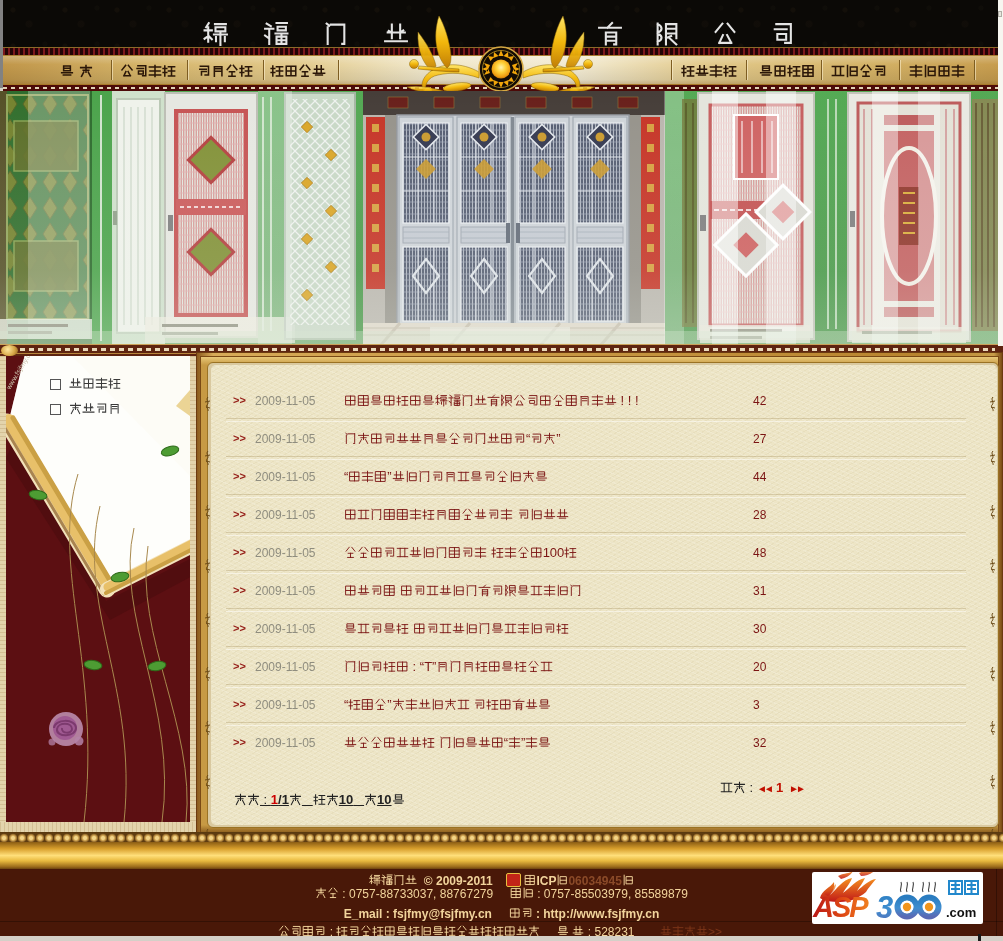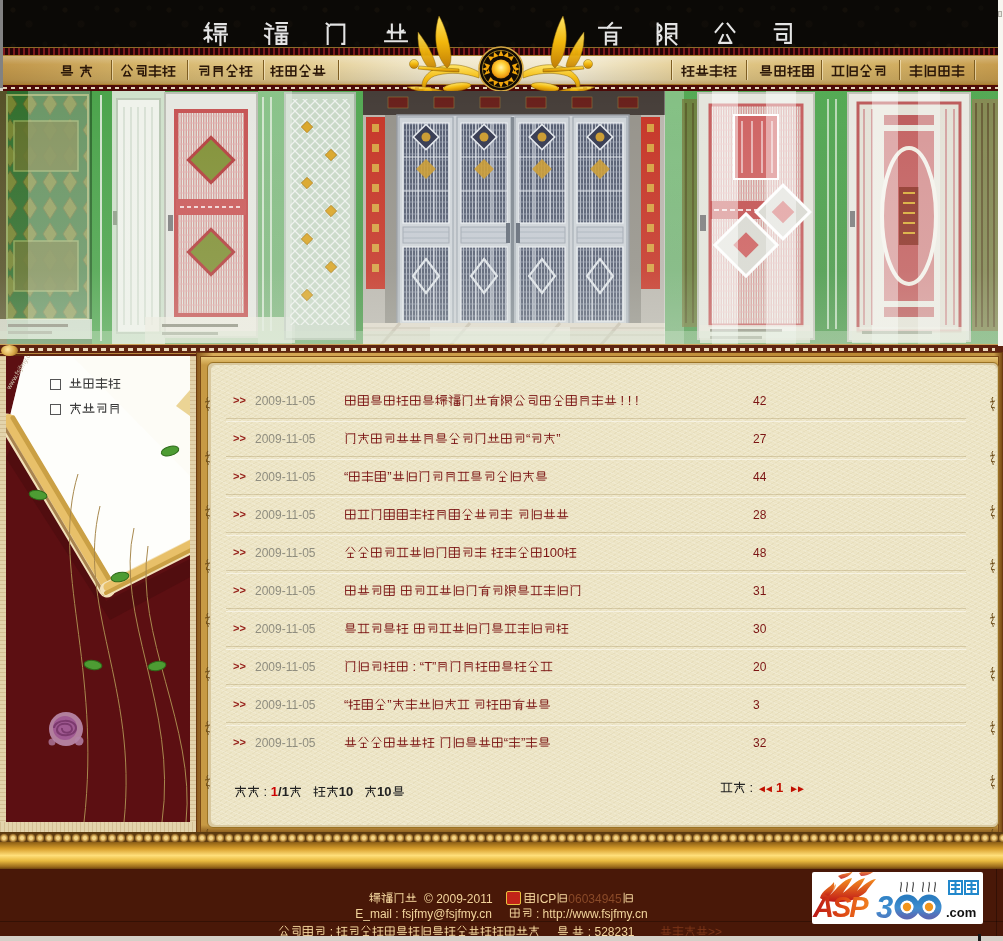--- a/index.html
+++ b/index.html
@@ -895,21 +895,21 @@
           <use href="#g1"></use>
         </svg>”<svg class="cj" viewBox="0 0 100 100">
           <use href="#g1"></use>
         </svg><svg class="cj" viewBox="0 0 100 100">
           <use href="#g11"></use>
         </svg></span>
 <span class="ncount">32</span>
 </div>
 
 <div class="abs" style="left:212px;top:780px;width:779px;height:16px;font-size:13px;color:#222;white-space:nowrap;">
-<span class="abs" style="left:22px;top:4px;"><svg class="cj" viewBox="0 0 100 100">
+<span class="abs" style="left:22px;top:12px;text-decoration:underline;"><svg class="cj" viewBox="0 0 100 100">
           <use href="#g4"></use>
         </svg><svg class="cj" viewBox="0 0 100 100">
           <use href="#g4"></use>
         </svg> : <b><span style="color:#c00">1</span>/1<svg class="cj" viewBox="0 0 100 100">
             <use href="#g4"></use>
           </svg></b>&nbsp;&nbsp; <svg class="cj" viewBox="0 0 100 100">
           <use href="#g10"></use>
         </svg><svg class="cj" viewBox="0 0 100 100">
           <use href="#g4"></use>
         </svg><b>10</b> &nbsp; <svg class="cj" viewBox="0 0 100 100">
@@ -1000,38 +1000,47 @@
           <use href="#g6"></use>
         </svg></div>
 </div>
 
 <div class="abs" style="left:0;top:832px;width:1003px;height:10px;background:#6b4a16;background-image:radial-gradient(circle at 4px 5px,#f2d488 1.5px,#c89b4a 2.8px,#8a6228 4px,#5e3c10 4.6px);background-size:9px 10px;background-repeat:repeat-x;border-top:1px solid #5a3a10;box-sizing:border-box;"></div>
 
 <div class="abs" style="left:0;top:842px;width:1003px;height:27px;background:linear-gradient(180deg,#8a5c14 0%,#d89f2c 25%,#ffdf7a 50%,#e8b93e 70%,#9a6a1a 92%,#6b4210 100%);"></div>
 
 <div class="abs" style="left:0;top:869px;width:1003px;height:67px;background:#491808;">
 
-<div class="fline" style="top:22px;"><svg class="cj" viewBox="0 0 100 100">
+<div class="fline" style="top:4px;font-weight:bold;"><svg class="cj" viewBox="0 0 100 100">
           <use href="#c9526"></use>
         </svg><svg class="cj" viewBox="0 0 100 100">
           <use href="#c798f"></use>
         </svg><svg class="cj" viewBox="0 0 100 100">
           <use href="#c95e8"></use>
         </svg><svg class="cj" viewBox="0 0 100 100">
           <use href="#c4e1a"></use>
         </svg> &nbsp;© 2009-2011 &nbsp;&nbsp;&nbsp;<span style="display:inline-block;width:13px;height:12px;background:#c22418;border:1px solid #e8c040;border-radius:2px;vertical-align:-2px;"></span> <svg class="cj" viewBox="0 0 100 100">
           <use href="#g5"></use>
         </svg>ICP<svg class="cj" viewBox="0 0 100 100">
           <use href="#g2"></use>
         </svg><span style="color:#8a4a28;">06034945</span><svg class="cj" viewBox="0 0 100 100">
           <use href="#g2"></use>
         </svg></div>
 
-
-<div class="fline" style="top:38px;">E_mail : fsjfmy@fsjfmy.cn &nbsp;&nbsp;&nbsp; <svg class="cj" viewBox="0 0 100 100">
+<div class="fline" style="top:18px;"><svg class="cj" viewBox="0 0 100 100">
+          <use href="#g4"></use>
+        </svg><svg class="cj" viewBox="0 0 100 100">
+          <use href="#g8"></use>
+        </svg> : 0757-88733037, 88767279 &nbsp;&nbsp;&nbsp; <svg class="cj" viewBox="0 0 100 100">
+          <use href="#g5"></use>
+        </svg><svg class="cj" viewBox="0 0 100 100">
+          <use href="#g2"></use>
+        </svg> : 0757-85503979, 85589879</div>
+
+<div class="fline" style="top:38px;font-weight:bold;">E_mail : fsjfmy@fsjfmy.cn &nbsp;&nbsp;&nbsp; <svg class="cj" viewBox="0 0 100 100">
           <use href="#g0"></use>
         </svg><svg class="cj" viewBox="0 0 100 100">
           <use href="#g9"></use>
         </svg> : http://www.fsjfmy.cn</div>
 <div class="abs" style="left:0;top:52px;width:1003px;height:1px;background:rgba(0,0,0,.28);"></div>
 
 <div class="fline" style="top:56px;left:-45px;"><svg class="cj" viewBox="0 0 100 100">
           <use href="#c516c"></use>
         </svg><svg class="cj" viewBox="0 0 100 100">
           <use href="#c53f8"></use>

